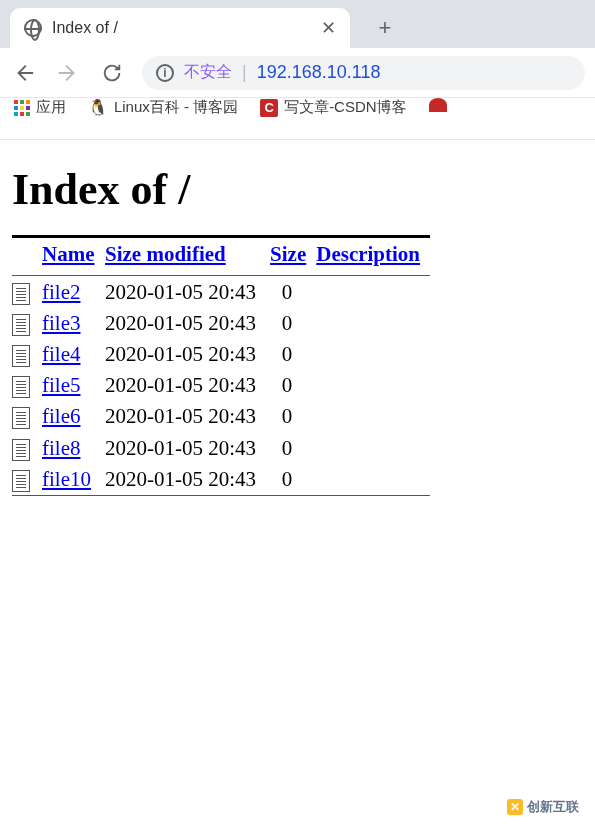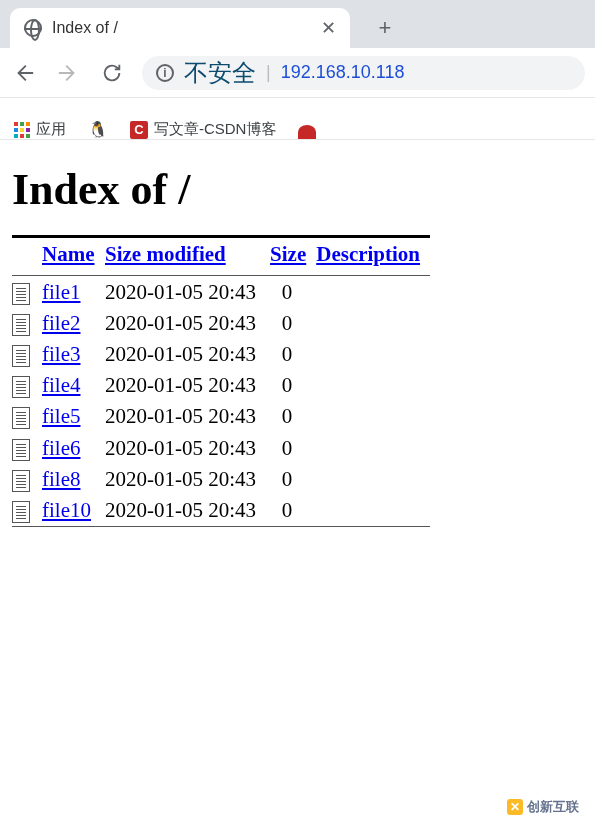--- a/index.html
+++ b/index.html
@@ -87,28 +87,28 @@
     padding: 0 14px;
     gap: 10px;
     font-size: 18px;
     color: #202124;
   }
   .omnibox .info {
     width:18px;height:18px;border:2px solid #5f6368;border-radius:50%;
     display:flex;align-items:center;justify-content:center;
     font-size:12px;color:#5f6368;font-weight:bold;flex-shrink:0;
   }
-  .omnibox .warn { color:#0c4a6e;font-size:24px; }
+  .omnibox .warn { color:#8b5cf6;font-size:16px; }
   .omnibox .sep { color:#bdbdbd; }
   .omnibox .url { color:#1d4ed8; }
   .bookmarks {
     height: 42px;
     background: #fff;
     display:flex;
-    align-items:flex-end;
+    align-items:flex-start;
     padding: 0 14px;
     gap: 22px;
     font-size: 15px;
     color:#3c4043;
     border-bottom: 1px solid #e7e7e7;
   }
   .bm-item { display:flex; align-items:center; gap:6px; }
   .apps-icon {
     width:16px;height:16px;
     display:grid;grid-template-columns:repeat(3,4px);grid-template-rows:repeat(3,4px);gap:2px;
@@ -216,20 +216,21 @@
         <span style="background:#fdd835"></span>
         <span style="background:#8e24aa"></span>
       <span style="background:#00acc1"></span>
         <span style="background:#e53935"></span>
         <span style="background:#43a047"></span>
     </span>
     <span>应用</span>
   </div>
   <div class="bm-item">
     <span class="lin-icon">🐧</span>
+    <span>Linux百科 - 博客园</span>
   </div>
   <div class="bm-item">
     <span class="c-icon">C</span>
     <span>写文章-CSDN博客</span>
   </div>
   <div class="bm-item">
     <span class="hat-icon"></span>
   </div>
 </div>
 
@@ -242,27 +243,20 @@
         <th><a href="#">Name</a></th>
         <th><a href="#">Size modified</a></th>
         <th><a href="#">Size</a></th>
         <th><a href="#">Description</a></th>
       </tr>
     </thead>
     <tbody id="file-rows">
       <tr class="hr-row">
           <td colspan="5"></td>
         </tr>
-    <tr>
-          <td class="icon-cell"><span class="file-icon"></span></td>
-          <td><a href="#">file1</a></td>
-          <td>2020-01-05 20:43</td>
-          <td class="size-cell">0</td>
-          <td></td>
-        </tr>
         <tr>
           <td class="icon-cell"><span class="file-icon"></span></td>
           <td><a href="#">file2</a></td>
           <td>2020-01-05 20:43</td>
           <td class="size-cell">0</td>
           <td></td>
         </tr>
         <tr>
           <td class="icon-cell"><span class="file-icon"></span></td>
           <td><a href="#">file3</a></td>

